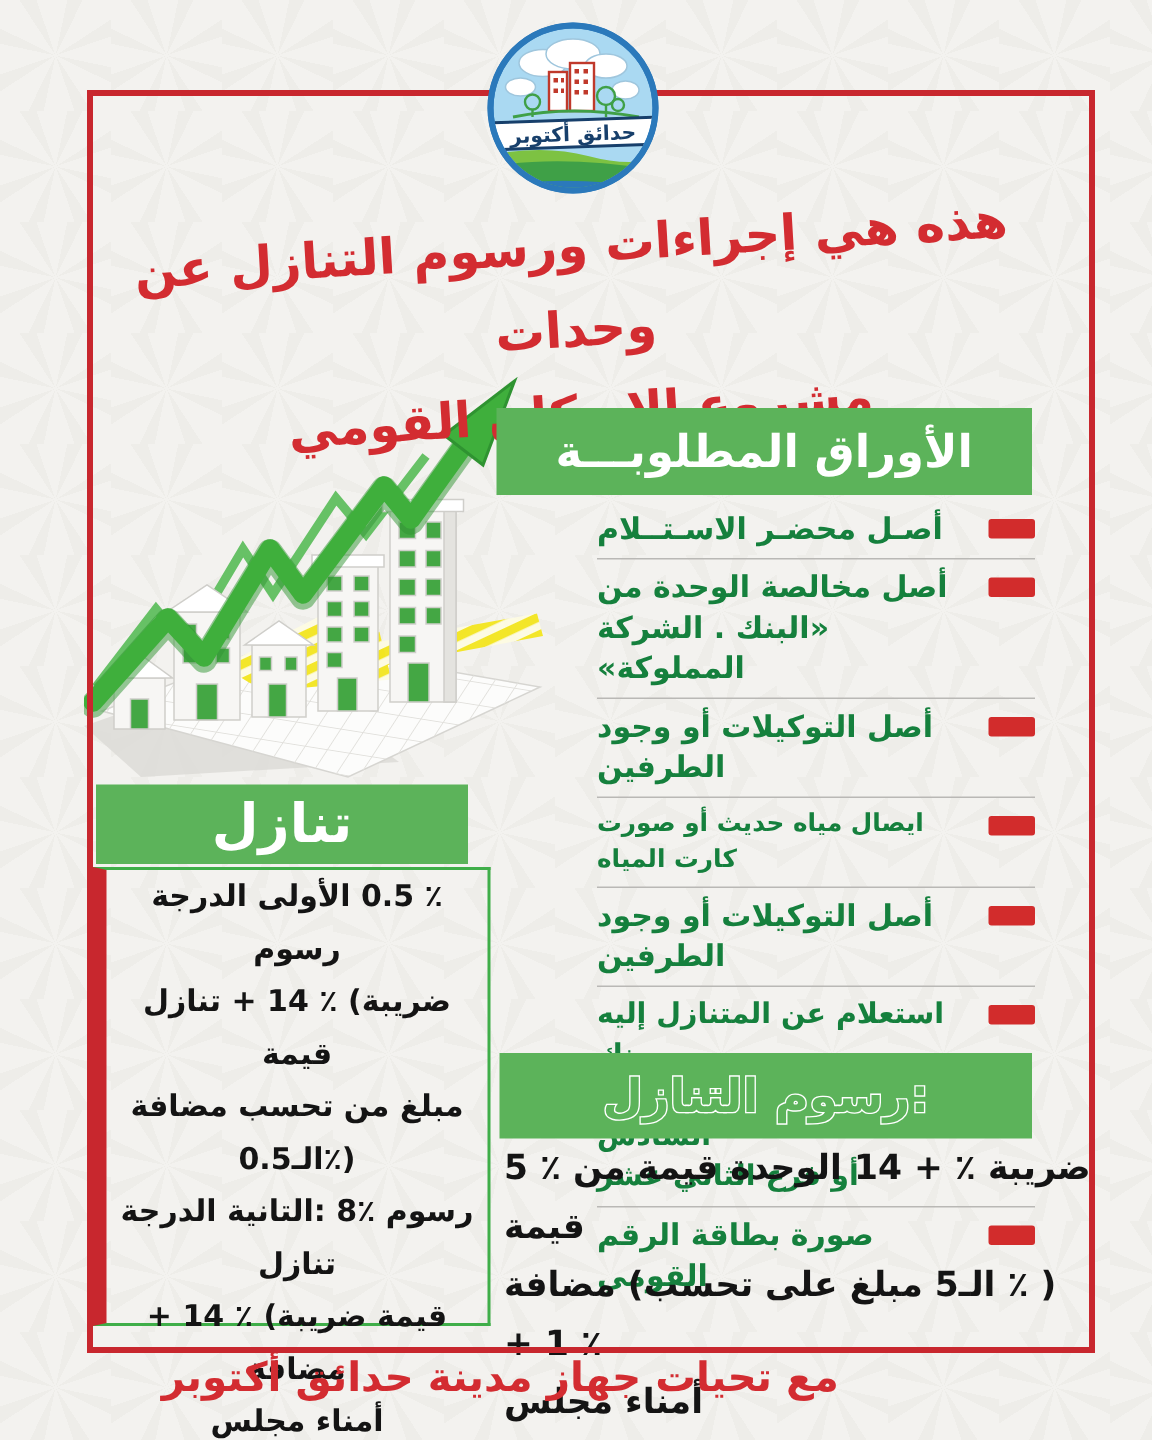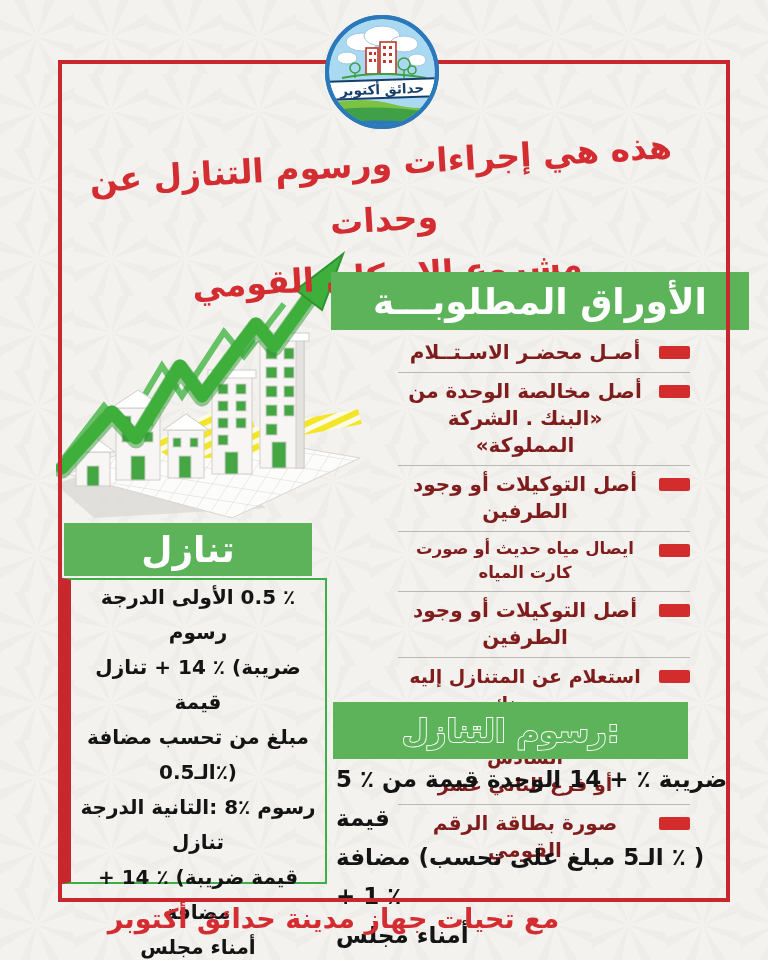--- a/index.html
+++ b/index.html
@@ -24,35 +24,35 @@
   }
   .title .t1{font-size:33px;line-height:56px;}
   .title .t2{font-size:33px;line-height:56px;}
   
   .illu{position:absolute;left:56px;top:246px;width:312px;height:276px;z-index:4;}
   
   .gheader{
     position:absolute;background:#5cb35a;color:#fff;font-weight:bold;
     display:flex;align-items:center;justify-content:center;z-index:5;
   }
-  .hdr-papers{left:331px;top:272px;width:418px;height:58px;font-size:36px;}
+  .hdr-papers{left:331px;top:272px;width:357px;height:58px;font-size:30px;}
   .hdr-tanazol{left:64px;top:523px;width:248px;height:53px;font-size:36px;}
   .hdr-rosoum{left:333px;top:702px;width:355px;height:57px;font-size:31px;}
   @supports (-webkit-text-stroke:2px #fff){
     .hdr-rosoum span{color:#5cb35a;-webkit-text-stroke:1.8px #fff;paint-order:stroke fill;}
   }
   
   .plist{position:absolute;left:398px;top:334px;width:292px;z-index:5;direction:rtl;}
   .pitem{display:flex;align-items:flex-start;padding:5px 0 6px;}
   .pitem.sep{border-bottom:1px solid #b9b8b5;}
   .bullet{
     flex:0 0 auto;width:31px;height:13px;background:#d22c2c;border-radius:2px;
     margin-top:7px;margin-left:7px;
   }
-  .ptext{flex:1 1 auto;text-align:center;color:#7f1d1d;font-weight:bold;
+  .ptext{flex:1 1 auto;text-align:left;color:#15803d;font-weight:bold;
          font-size:20px;line-height:27px;}
   .pitem.small .ptext{font-size:16.5px;line-height:24px;}
   .pitem.med .ptext{font-size:19px;line-height:27px;}
   
   .tbox{
     position:absolute;left:62px;top:578px;width:254px;height:302px;z-index:5;
     border:2px solid #3fae49;border-left:9px solid #c8272e;
     display:flex;flex-direction:column;
     direction:ltr;text-align:center;color:#141414;font-weight:bold;
     font-size:20px;line-height:35px;

